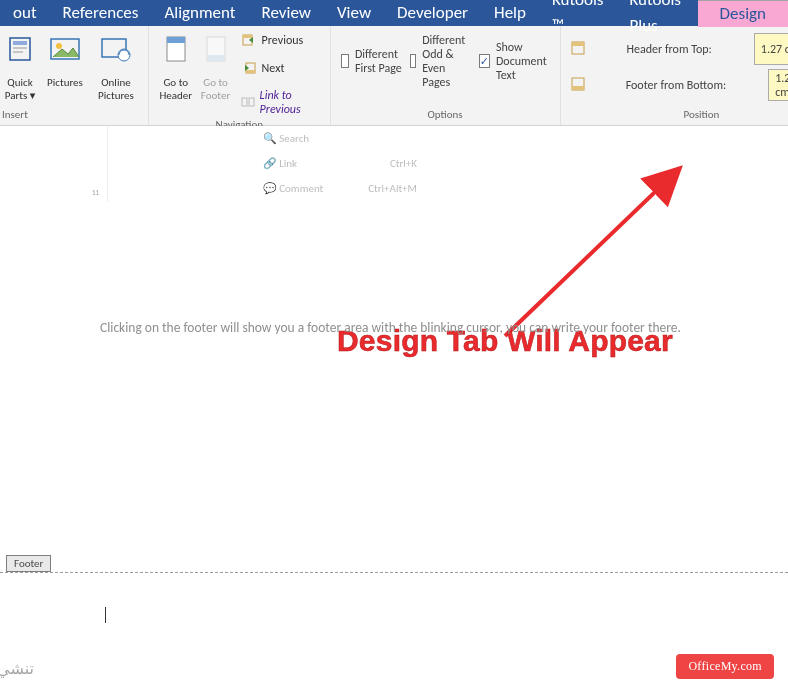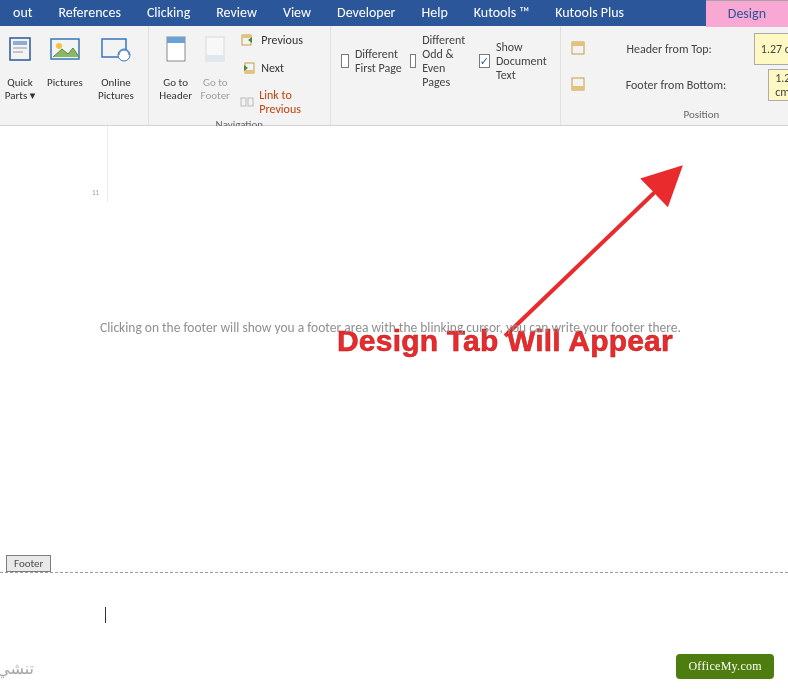--- a/index.html
+++ b/index.html
@@ -1,38 +1,38 @@
 <!DOCTYPE html>
 <html><head>
 <meta charset="utf-8">
 <style>
   * { box-sizing: border-box; margin: 0; padding: 0; font-family: "Segoe UI", Calibri, sans-serif; }
   body { width: 788px; height: 690px; overflow: hidden; background: #fff; position: relative; }
 
   
-  .tabstrip { display: flex; background: #2B579A; color: #fff; height: 26px; font-size: 14px; align-items: center; }
+  .tabstrip { display: flex; background: #2B579A; color: #fff; height: 26px; font-size: 17px; align-items: center; }
   .tabstrip .tab { padding: 0 13px; line-height: 26px; cursor: pointer; }
   .tabstrip .tab.active { background: #f9a8d4; color: #2B579A; border-top: 1px solid #a3a3a3; }
   .tabstrip .design-spacer { flex: 1 1 auto; }
 
   
   .ribbon { display: flex; background: #F3F3F3; border-bottom: 1px solid #d4d4d4; height: 100px; font-size: 12px; color: #444; }
   .group { display:flex; flex-direction:column; border-right:1px solid #e1e1e1; padding:4px 6px 0 6px; height:100%; }
   .group .body { flex:1 1 auto; display:flex; align-items:flex-start; }
   .group .label { text-align:center; color:#666; font-size:11px; padding-bottom:4px; }
 
   .big-btn { display:flex; flex-direction:column; align-items:center; justify-content:flex-start; width:54px; padding-top:3px; cursor:pointer; }
   .big-btn.disabled { opacity:.45; cursor:default; }
   .big-btn .ic { width:32px; height:32px; display:flex; align-items:center; justify-content:center; }
   .big-btn .cap { font-size:11px; line-height:13px; text-align:center; margin-top:11px; color:#333; }
 
   .small-stack { display:flex; flex-direction:column; gap:8px; padding-left:2px; }
   .small-btn { display:flex; align-items:center; font-size:12px; padding:2px 4px; color:#333; cursor:pointer; }
   .small-btn .ic { width:16px; height:16px; margin-right:5px; display:flex; align-items:center; justify-content:center; }
-  .small-btn.disabled { color:#c2410c; cursor:default; }
+  .small-btn.disabled { color:#4c1d95; cursor:default;font-style:italic; }
 
   .opt-col { display:flex; gap:6px; padding:3px 4px 0 4px; }
   .opt-row { display:flex; align-items:center; font-size:12px; cursor:pointer; }
   .cb { width:14px; height:14px; border:1px solid #7a7a7a; margin-right:6px; background:#fff; display:flex; align-items:center; justify-content:center; }
   .cb.checked::after { content:"✓"; font-size:11px; color:#2B579A; line-height:1; }
 
   .pos-col { display:flex; flex-direction:column; gap:4px; padding:3px 2px 0 4px; font-size:12px; }
   .pos-row { display:flex; align-items:center;gap:36px; }
   .pos-row .ic { width:16px; height:16px; margin-right:4px; }
   .pos-row .lab { white-space:nowrap; }
@@ -57,29 +57,29 @@
 
   .para { position:absolute; left:100px; top:192px; right:36px; font-size:13.5px; color:#8f8f8f; line-height:1.5; }
 
   .footer-band { position:absolute; left:0; right:0; top:446px; border-top:1px dashed #9b9b9b; }
   .footer-tag { position:absolute; top:-18px; left:6px; border:1px solid #7e7e7e; background:#e9e9e9; font-size:11px; padding:1px 7px; color:#4b4b4b; }
   .footer-area { height:100px; position:relative; }
   .cursor { position:absolute; left:105px; top:34px; width:1px; height:16px; background:#333; }
 
   .ar-text { position:absolute; right:754px; bottom:12px; font-size:16px; color:#a6a6a6; direction:rtl; }
 
-  .wm { position:absolute; right:14px; bottom:11px; background:#4d7c0f; color:#fff; font-size:12px; padding:5px 12px; border-radius:4px; font-family:Georgia,serif; letter-spacing:.3px; }
+  .wm { position:absolute; right:14px; bottom:11px; background:#ef4444; color:#fff; font-size:12px; padding:5px 12px; border-radius:4px; font-family:Georgia,serif; letter-spacing:.3px; }
 </style>
 </head>
 <body>
 
 <div class="tabstrip">
   <div class="tab">out</div>
   <div class="tab">References</div>
-  <div class="tab">Clicking</div>
+  <div class="tab">Alignment</div>
   <div class="tab">Review</div>
   <div class="tab">View</div>
   <div class="tab">Developer</div>
   <div class="tab">Help</div>
   <div class="tab">Kutools ™</div>
   <div class="tab">Kutools Plus</div>
   <div class="design-spacer"></div>
   <div class="tab active" style="padding:0 22px;">Design</div>
 </div>
 
@@ -112,20 +112,21 @@
         <div class="ic">
           <svg width="30" height="26">
               <rect x="1" y="3" width="24" height="18" fill="none" stroke="#3976b9" stroke-width="1.5"></rect>
               <circle cx="23" cy="19" r="6" fill="#fff" stroke="#3976b9"></circle>
               <path d="M18 19 a5 5 0 0 1 10 0" fill="none" stroke="#3976b9"></path>
             </svg>
         </div>
         <div class="cap"><span>Online</span><br><span>Pictures</span></div>
       </div>
     </div>
+    <div class="label" style="text-align:left;padding-left:2px">Insert</div>
   </div>
 
   <div class="group">
     <div class="body">
       <div class="big-btn" style="width:50px">
         <div class="ic">
           <svg width="22" height="28">
               <rect x="2" y="2" width="18" height="24" fill="#fff" stroke="#8a8a8a"></rect>
               <rect x="2" y="2" width="18" height="6" fill="#6ea0d8"></rect>
             </svg>
@@ -186,20 +187,21 @@
         <label class="opt-row">
           <span class="cb"></span>
           <span>Different Odd &amp; Even Pages</span>
         </label>
         <label class="opt-row">
           <span class="cb checked"></span>
           <span>Show Document Text</span>
         </label>
       </div>
     </div>
+    <div class="label">Options</div>
   </div>
 
   <div class="group" style="flex:1 1 auto;border-right:none">
     <div class="body">
       <div class="pos-col">
         <div class="pos-row">
           <span class="ic"><svg width="14" height="14">
                 <rect x="1" y="1" width="12" height="12" fill="none" stroke="#c79e4b"></rect>
                 <rect x="1" y="1" width="12" height="4" fill="#e3c27a"></rect>
               </svg></span>
@@ -231,20 +233,34 @@
     <div class="label">Position</div>
   </div>
 </div>
 
 <div class="workspace">
 
   <div class="ruler-v">
     <span class="tick" style="top:62px">11</span>
   </div>
 
+  <div class="fade-menu">
+    <div class="row">
+        <span>🔍 <span>Search</span></span>
+        <span></span>
+      </div>
+    <div class="row">
+        <span>🔗 <span>Link</span></span>
+        <span>Ctrl+K</span>
+      </div>
+    <div class="row">
+        <span>💬 <span>Comment</span></span>
+        <span>Ctrl+Alt+M</span>
+      </div>
+  </div>
 
   <svg class="arrow" width="210" height="190">
     <defs>
         <marker id="ah" markerWidth="12" markerHeight="12" refX="9" refY="5" orient="auto">
           <path d="M0 0 L10 5 L0 10 z" fill="#EA2B2E"></path>
         </marker>
       </defs>
     <line x1="15" y1="180" x2="190" y2="12" stroke="#EA2B2E" stroke-width="4" marker-end="url(#ah)"></line>
   </svg>
 

